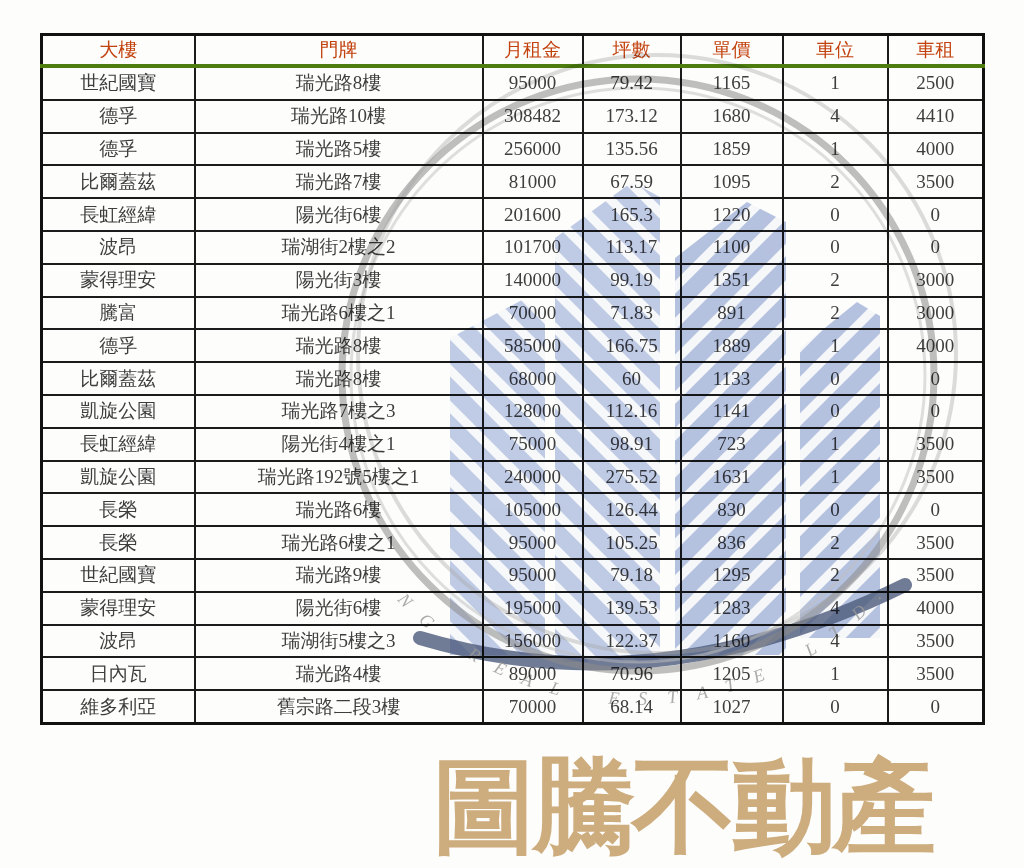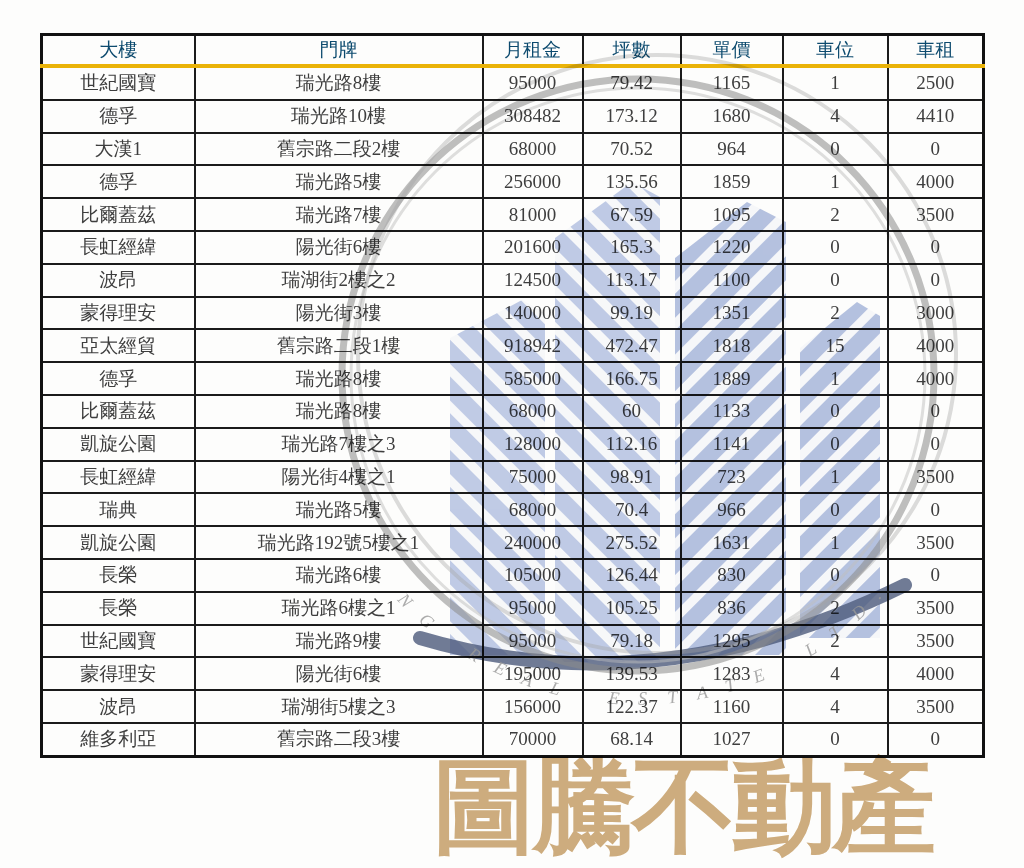--- a/index.html
+++ b/index.html
@@ -19,22 +19,22 @@
   table.rent th,table.rent td{
     border:2px solid #1b1b1b;
     text-align:center;vertical-align:middle;
     font-size:19px;color:#3e3e3e;
     padding:0;height:30.8px;line-height:1.05;
     white-space:nowrap;overflow:hidden;
     font-weight:400;
   }
   table.rent thead th{
     height:28px;
-    border-bottom:4px solid #eab308;
-    color:#0c4a6e;
+    border-bottom:4px solid #4d7c0f;
+    color:#c2410c;
   }
   table.rent{border:3px solid #111;}
   
   .watermark{
     position:absolute;inset:0;
     pointer-events:none;
     mix-blend-mode:multiply;
     z-index:5;
   }
   .ring-letter{
@@ -87,29 +87,20 @@
         <tr>
           <td>德孚</td>
           <td>瑞光路10樓</td>
           <td>308482</td>
           <td>173.12</td>
           <td>1680</td>
           <td>4</td>
           <td>4410</td>
         </tr>
         <tr>
-          <td>大漢1</td>
-          <td>舊宗路二段2樓</td>
-          <td>68000</td>
-          <td>70.52</td>
-          <td>964</td>
-          <td>0</td>
-          <td>0</td>
-        </tr>
-        <tr>
           <td>德孚</td>
           <td>瑞光路5樓</td>
           <td>256000</td>
           <td>135.56</td>
           <td>1859</td>
           <td>1</td>
           <td>4000</td>
         </tr>
         <tr>
           <td>比爾蓋茲</td>
@@ -125,43 +116,43 @@
           <td>陽光街6樓</td>
           <td>201600</td>
           <td>165.3</td>
           <td>1220</td>
           <td>0</td>
           <td>0</td>
         </tr>
         <tr>
           <td>波昂</td>
           <td>瑞湖街2樓之2</td>
-          <td>124500</td>
+          <td>101700</td>
           <td>113.17</td>
           <td>1100</td>
           <td>0</td>
           <td>0</td>
         </tr>
         <tr>
           <td>蒙得理安</td>
           <td>陽光街3樓</td>
           <td>140000</td>
           <td>99.19</td>
           <td>1351</td>
           <td>2</td>
           <td>3000</td>
         </tr>
         <tr>
-          <td>亞太經貿</td>
-          <td>舊宗路二段1樓</td>
-          <td>918942</td>
-          <td>472.47</td>
-          <td>1818</td>
-          <td>15</td>
-          <td>4000</td>
+          <td>騰富</td>
+          <td>瑞光路6樓之1</td>
+          <td>70000</td>
+          <td>71.83</td>
+          <td>891</td>
+          <td>2</td>
+          <td>3000</td>
         </tr>
         <tr>
           <td>德孚</td>
           <td>瑞光路8樓</td>
           <td>585000</td>
           <td>166.75</td>
           <td>1889</td>
           <td>1</td>
           <td>4000</td>
         </tr>
@@ -184,29 +175,20 @@
           <td>0</td>
         </tr>
         <tr>
           <td>長虹經緯</td>
           <td>陽光街4樓之1</td>
           <td>75000</td>
           <td>98.91</td>
           <td>723</td>
           <td>1</td>
           <td>3500</td>
-        </tr>
-        <tr>
-          <td>瑞典</td>
-          <td>瑞光路5樓</td>
-          <td>68000</td>
-          <td>70.4</td>
-          <td>966</td>
-          <td>0</td>
-          <td>0</td>
         </tr>
         <tr>
           <td>凱旋公園</td>
           <td>瑞光路192號5樓之1</td>
           <td>240000</td>
           <td>275.52</td>
           <td>1631</td>
           <td>1</td>
           <td>3500</td>
         </tr>
@@ -246,20 +228,29 @@
           <td>4</td>
           <td>4000</td>
         </tr>
         <tr>
           <td>波昂</td>
           <td>瑞湖街5樓之3</td>
           <td>156000</td>
           <td>122.37</td>
           <td>1160</td>
           <td>4</td>
+          <td>3500</td>
+        </tr>
+        <tr>
+          <td>日內瓦</td>
+          <td>瑞光路4樓</td>
+          <td>89000</td>
+          <td>70.96</td>
+          <td>1205</td>
+          <td>1</td>
           <td>3500</td>
         </tr>
         <tr>
           <td>維多利亞</td>
           <td>舊宗路二段3樓</td>
           <td>70000</td>
           <td>68.14</td>
           <td>1027</td>
           <td>0</td>
           <td>0</td>

